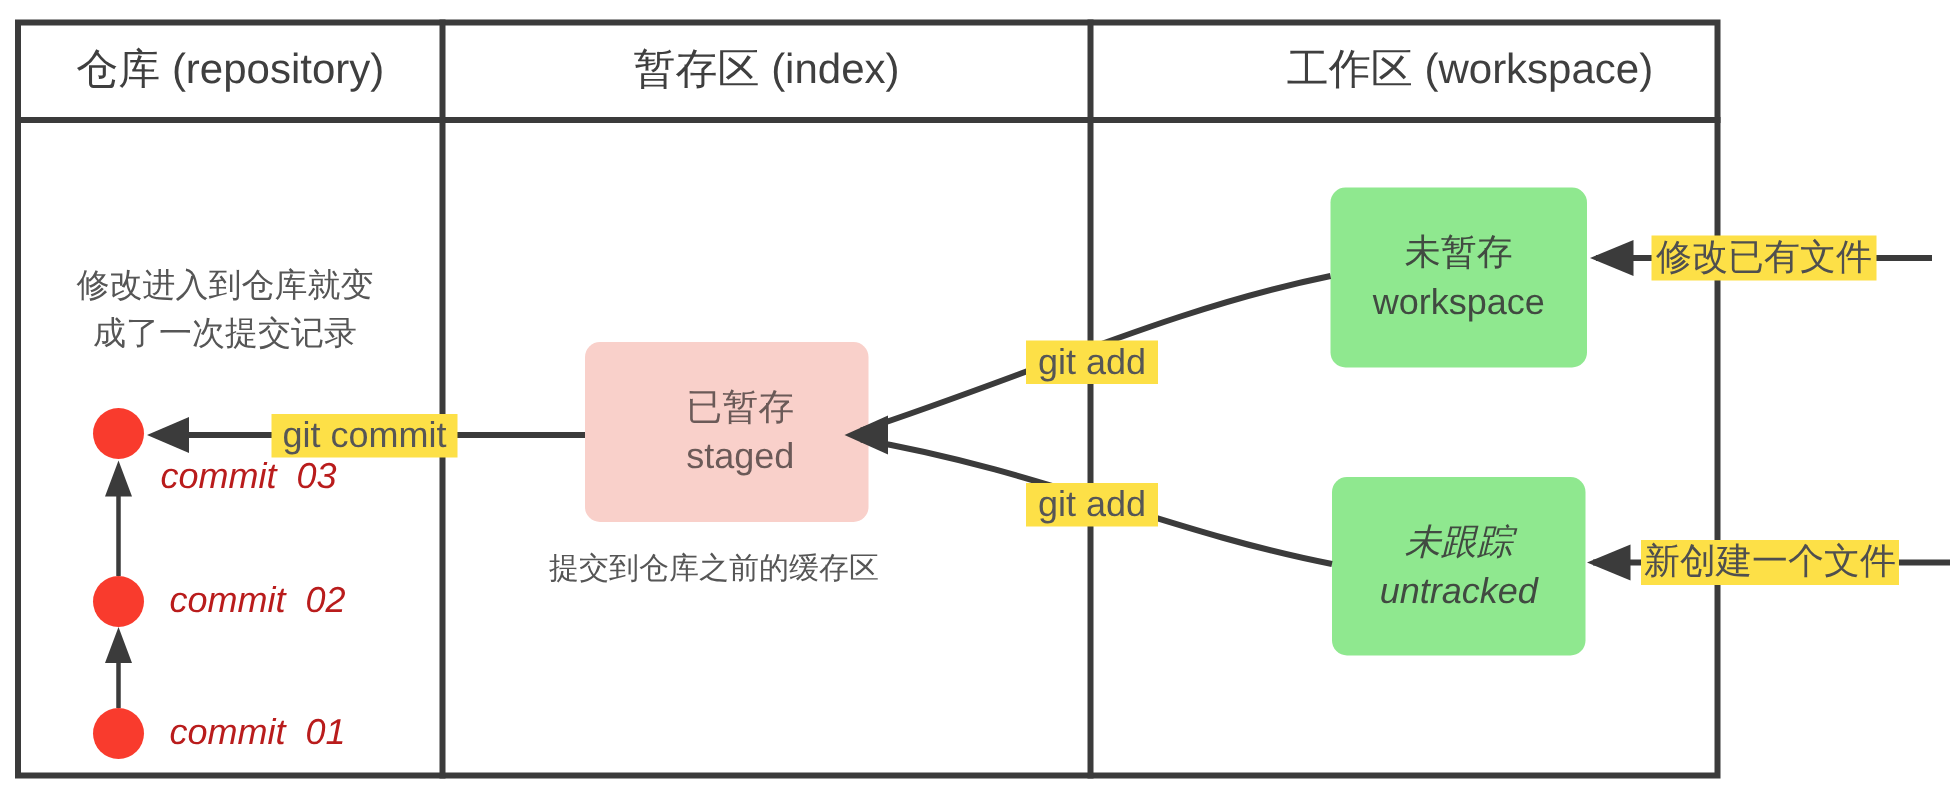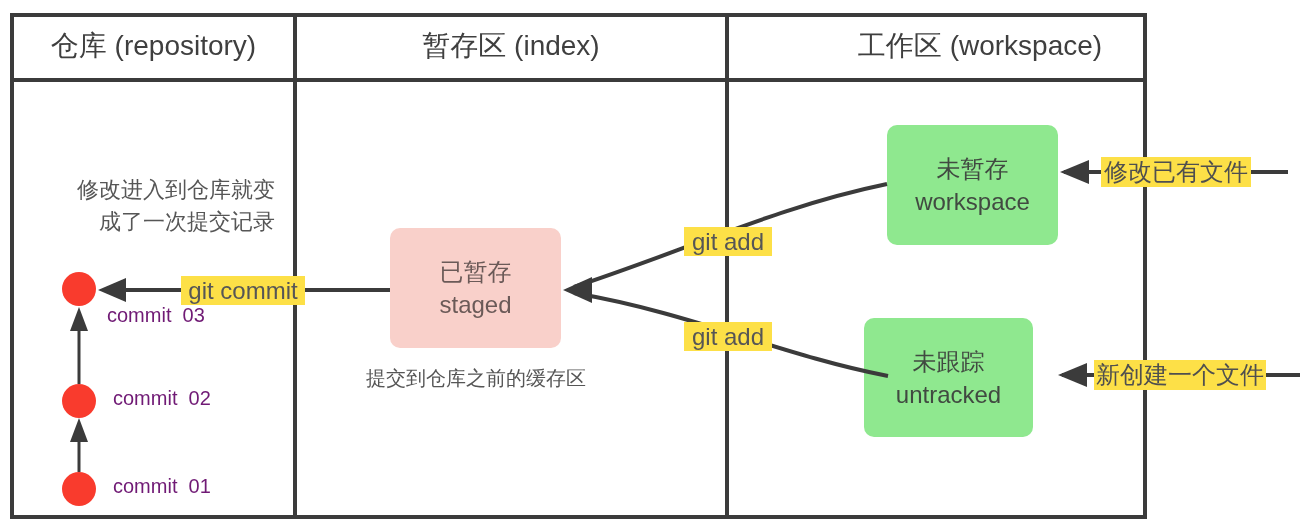--- a/index.html
+++ b/index.html
@@ -17,38 +17,38 @@
   .col-header{position:absolute;top:13px;height:65px;line-height:65px;text-align:center;
     font-size:28px;color:#3f3f3f;z-index:2;}
   #hdr-repo{left:14px;width:279px;}
   #hdr-index{left:297px;width:428px;}
   #hdr-workspace{left:729px;width:502px;text-align:center;}
 
   
   .node{position:absolute;border-radius:10px;display:flex;flex-direction:column;
     align-items:center;justify-content:center;text-align:right;z-index:2;
     font-size:24px;line-height:33px;}
-  #staged-box{left:390px;top:228px;width:171px;height:120px;background:#f9d0ca;color:#6b5a58;}
+  #staged-box{left:390px;top:228px;width:171px;height:120px;background:#f9d0ca;color:#6b5a58;padding-left:18px;}
   #unstaged-box{left:887px;top:125px;width:171px;height:120px;background:#8fe88f;color:#414a41;}
-  #untracked-box{left:864px;top:318px;width:169px;height:119px;background:#8fe88f;color:#414a41;}
+  #untracked-box{left:888px;top:318px;width:169px;height:119px;background:#8fe88f;color:#414a41;font-style:italic;}
 
   
   #overlay{position:absolute;left:0;top:0;width:1306px;height:532px;z-index:3;}
 
   
   .lbl{position:absolute;z-index:4;font-size:24px;color:#565656;text-align:center;background:#fde047;}
   #git-commit-label{left:181px;top:276px;width:124px;height:29px;line-height:29px;}
   #git-add-label-1{left:684px;top:227px;width:88px;height:29px;line-height:29px;}
   #git-add-label-2{left:684px;top:322px;width:88px;height:29px;line-height:29px;}
   #anno-unstaged{left:1101px;top:157px;width:150px;height:30px;line-height:30px;color:#4f4f4f;}
   #anno-untracked{left:1094px;top:360px;width:172px;height:30px;line-height:30px;color:#4f4f4f;}
 
-  #repo-note{position:absolute;left:25px;top:174px;width:250px;text-align:right;
+  #repo-note{position:absolute;left:25px;top:174px;width:250px;text-align:center;
     font-size:22px;line-height:32px;color:#565656;z-index:2;}
-  .commit-label{position:absolute;z-index:4;font-size:20px;color:#701a75;white-space:pre;background:transparent;}
+  .commit-label{position:absolute;z-index:4;font-size:24px;color:#b91c1c;white-space:pre;background:transparent;font-style:italic;}
   #commit-label-3{left:107px;top:304px;}
   #commit-label-2{left:113px;top:387px;}
   #commit-label-1{left:113px;top:475px;}
 
   #staged-caption{position:absolute;left:333px;top:365px;width:286px;text-align:center;
     font-size:20px;color:#565656;z-index:2;}
 </style>
 </head>
 <body>
 

